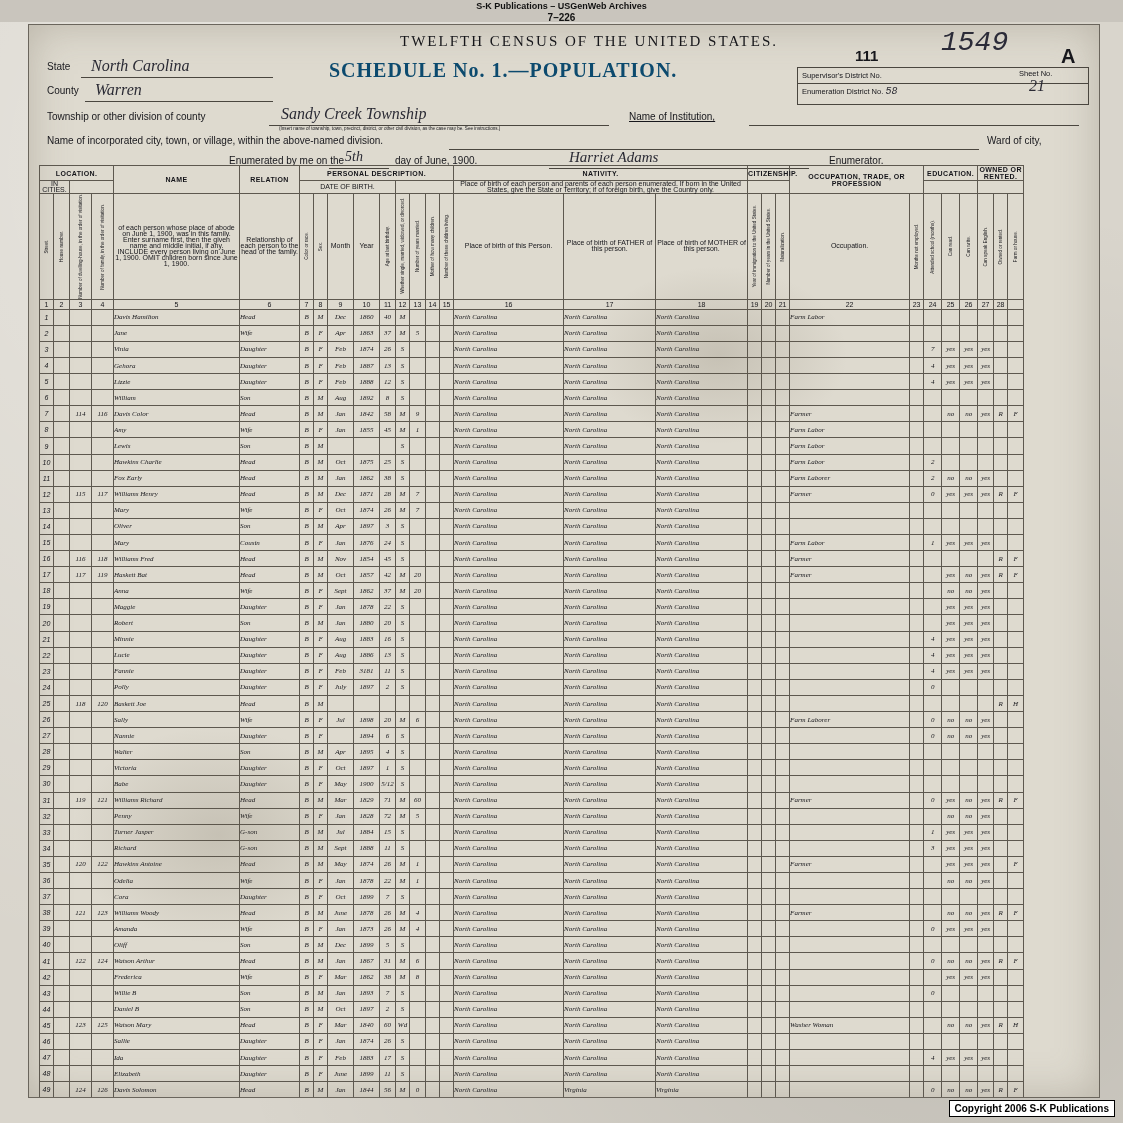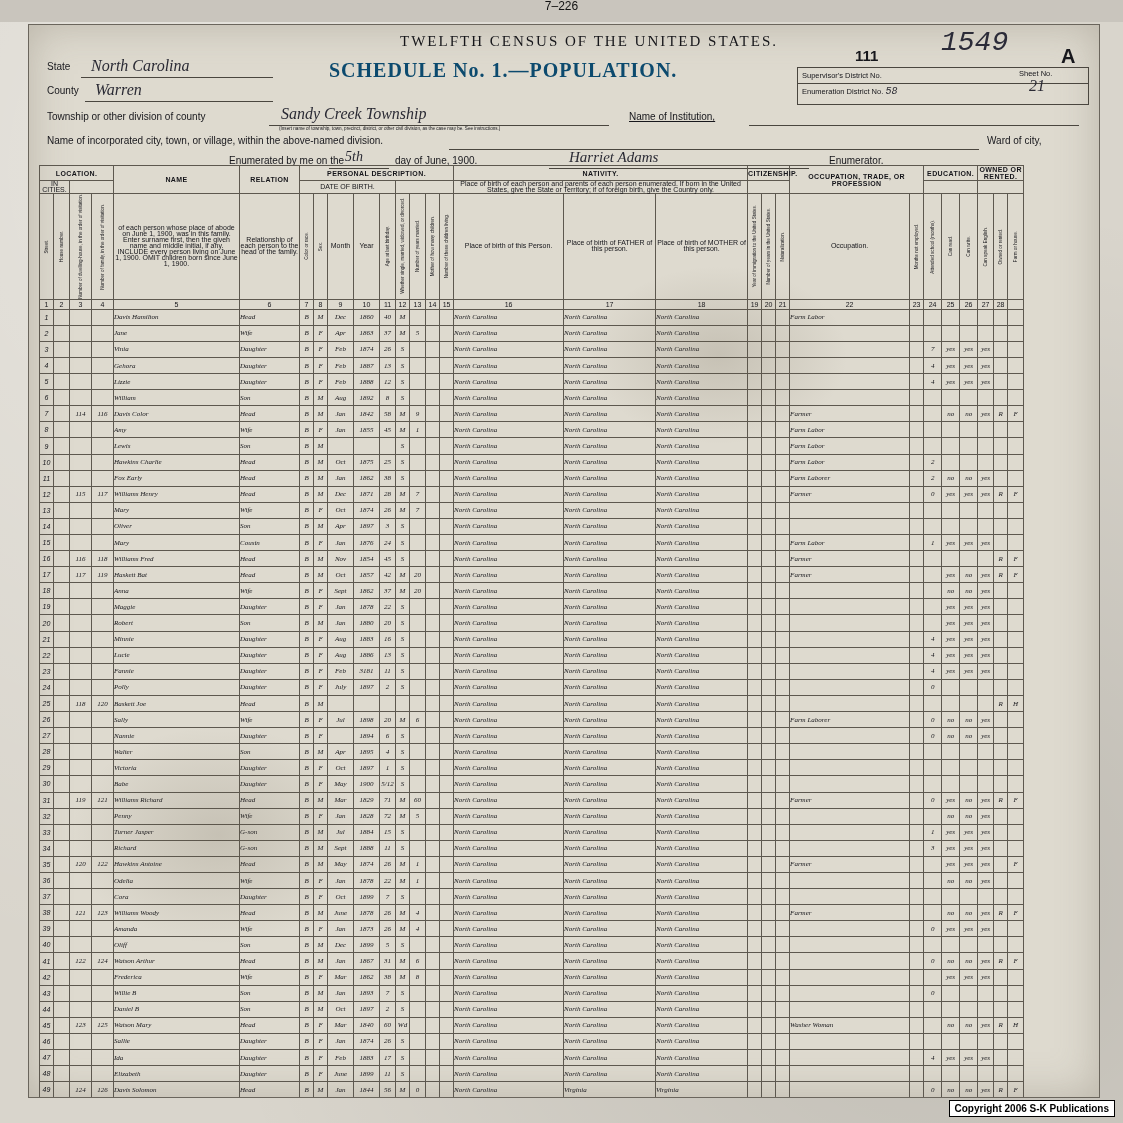--- a/index.html
+++ b/index.html
@@ -19,21 +19,21 @@
   }
   
   .banner{
     position:absolute;left:0;top:0;width:1123px;height:22px;
     background:#c9c5bd;
     text-align:center;
     font-family:"Liberation Sans", sans-serif;
     font-weight:bold;font-size:9px;color:#111;
     line-height:11px;padding-top:1px;box-sizing:border-box;
   }
-  .banner .l2{font-weight:normal;font-size:12px;}
+  .banner .l2{font-weight:bold;font-size:10px;}
   .copyright{
     position:absolute;right:8px;bottom:6px;
     background:#fff;color:#000;
     font-family:"Liberation Sans", sans-serif;
     font-weight:bold;font-size:10px;
     padding:2px 5px;border:1px solid #000;
   }
   
   .sheet{
     position:absolute;left:28px;top:24px;width:1070px;height:1072px;
@@ -120,20 +120,21 @@
     position:absolute;pointer-events:none;
     background:radial-gradient(ellipse at center, rgba(90,80,60,.18), rgba(90,80,60,0) 70%);
   }
 </style>
 </head>
 <body>
 
 <div class="page">
 
   <div class="banner">
+    <div>S-K Publications – USGenWeb Archives</div>
     <div class="l2">7–226</div>
   </div>
 
   <div class="sheet">
 
     <div class="hdr-title prn">TWELFTH CENSUS OF THE UNITED STATES.</div>
     <div class="hdr-sub">SCHEDULE No. 1.—POPULATION.</div>
     <div class="pagenum prn">111</div>
     <div class="bignum hand" style="left:912px;top:2px;">1549</div>
     <div class="aletter prn">A</div>

